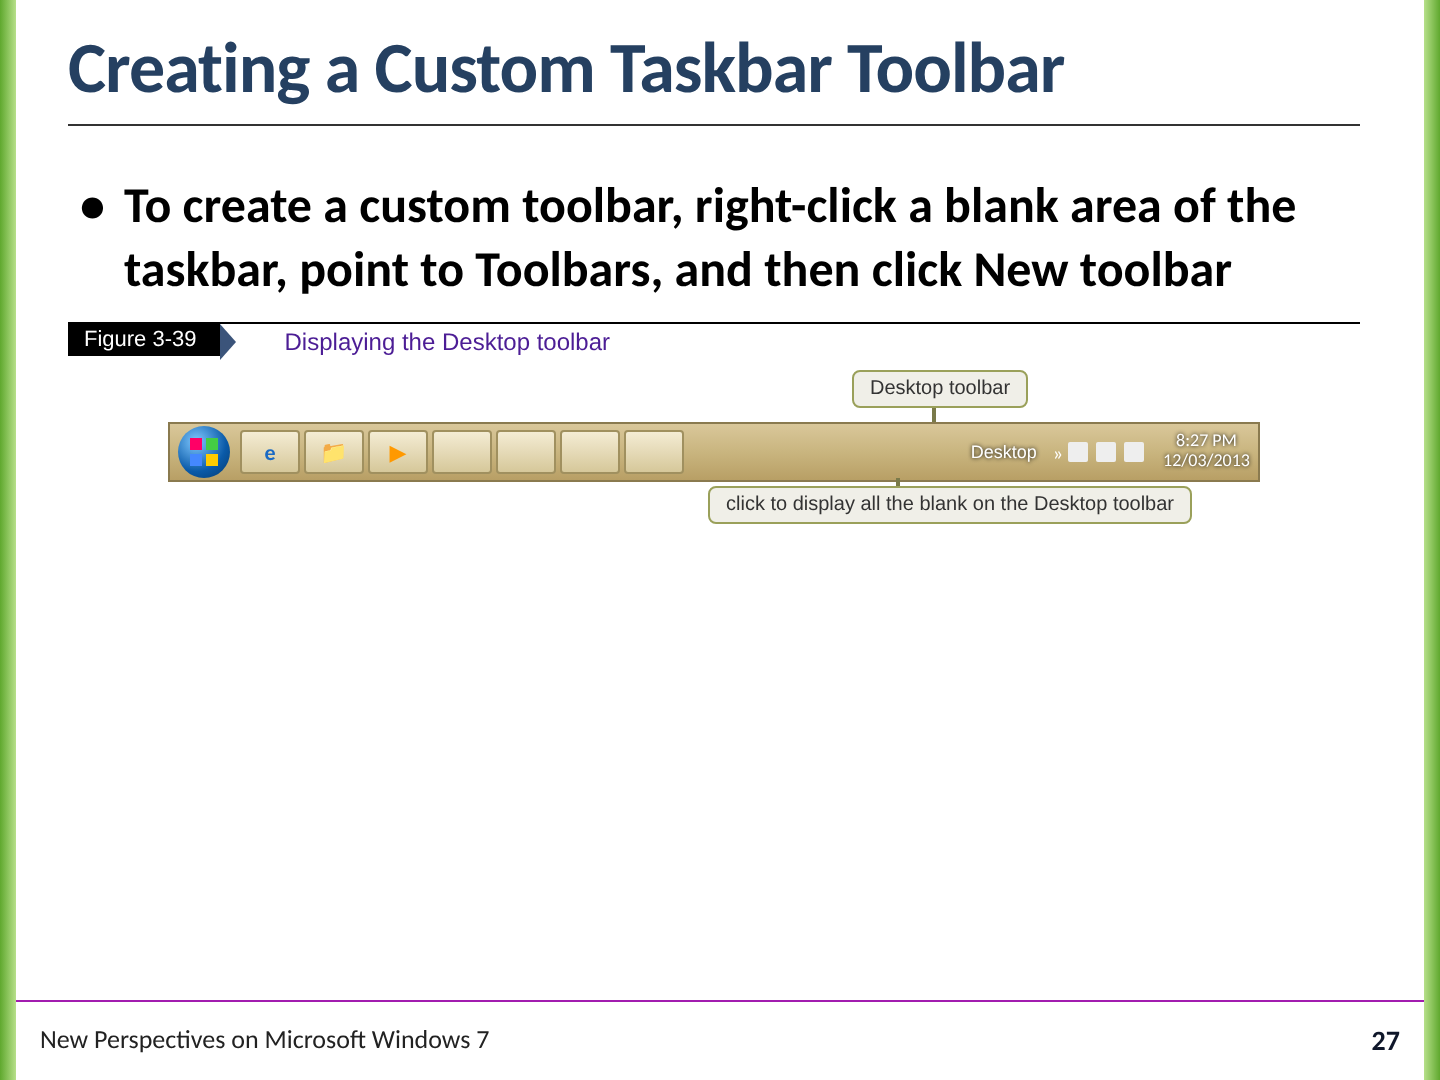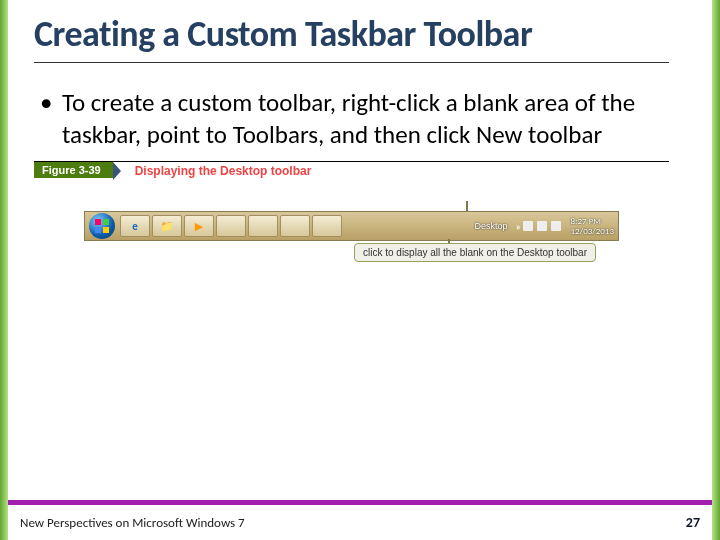--- a/index.html
+++ b/index.html
@@ -19,41 +19,42 @@
     background: linear-gradient(to right, #5fa82e, #b7e08a);
   }
   .side-left { left: 0; }
   .side-right { right: 0; background: linear-gradient(to left, #5fa82e, #b7e08a); }
   .content {
     position: absolute;
     left: 8px;
     right: 8px;
     top: 0;
     height: 540px;
-    padding: 12px 43px 0 26px;
+    padding: 12px 32px 0 26px;
   }
   .title {
     font-size: 36px;
     font-weight: bold;
     color: #254061;
     padding-bottom: 6px;
     border-bottom: 1.5px solid #333;
     margin-bottom: 24px;
     letter-spacing: -0.5px;
   }
   .bullets {
     list-style: none;
     font-size: 25px;
     color: #000;
     line-height: 1.28;
   }
   .bullets li {
     position: relative;
     padding-left: 28px;
     margin-bottom: 6px;
+    font-weight: bold;
   }
   .bullets li::before {
     content: "•";
     position: absolute;
     left: 6px;
     top: 0;
     font-size: 25px;
   }
   .figure-area {
     margin-top: 10px;
@@ -61,42 +62,41 @@
     height: 110px;
   }
   .fig-caption-bar {
     position: relative;
     height: 22px;
     border-top: 1px solid #000;
     display: flex;
     align-items: flex-start;
   }
   .fig-tab {
-    background: #4d7c0f;
+    background: #000000;
     color: #fff;
     font-size: 11px;
     padding: 2px 12px 2px 8px;
     font-family: Arial, sans-serif;
     position: relative;
-    font-weight: bold;
   }
   .fig-tab::after {
     content: "";
     position: absolute;
     right: -8px;
     top: 0;
     border-top: 9px solid transparent;
     border-bottom: 9px solid transparent;
     border-left: 8px solid #3b547a;
   }
   .fig-title {
     font-size: 12px;
-    font-weight: bold;
-    color: #ef4444;
-    margin-left: 22px;
+    font-weight: normal;
+    color: #4c1d95;
+    margin-left: 32px;
     padding-top: 2px;
     font-family: Arial, sans-serif;
   }
   .callout {
     position: absolute;
     background: #f0efe8;
     border: 1px solid #9aa05a;
     border-radius: 4px;
     font-size: 10px;
     color: #333;
@@ -162,31 +162,32 @@
     text-shadow: 0 0 2px #000;
     padding: 0 6px;
     font-family: "Segoe UI", Arial, sans-serif;
   }
   .tb-chev { font-size: 10px; color: #fff; padding: 0 2px; }
   .tb-tray { display: flex; align-items: center; gap: 4px; padding-right: 6px; }
   .tray-icon { width: 10px; height: 10px; background: #eee; border-radius: 1px; }
   .tb-clock {
     font-size: 9px;
     color: #fff;
+    text-align: center;
     line-height: 1.1;
     padding: 0 4px;
     text-shadow: 0 0 2px #000;
   }
   .footer {
     position: absolute;
     left: 8px;
     right: 8px;
     bottom: 0;
     height: 40px;
-    border-top: 5px solid #a21caf;
+    border-top: 1px solid #a21caf;
     display: flex;
     align-items: center;
     justify-content: space-between;
     padding: 0 12px;
   }
   .footer-left {
     font-size: 13px;
     color: #222;
   }
   .footer-right {
@@ -207,20 +208,21 @@
   <ul class="bullets">
     <li>To create a custom toolbar, right-click a blank area of the taskbar, point to Toolbars, and then click New toolbar</li>
   </ul>
 
   <div class="figure-area">
     <div class="fig-caption-bar">
       <div class="fig-tab">Figure 3-39</div>
       <div class="fig-title">Displaying the Desktop toolbar</div>
     </div>
 
+    <div class="callout callout-top">Desktop toolbar</div>
     <div class="callout-line" style="left:432px; top:40px; width:2px; height:10px;"></div>
 
     <div class="taskbar">
       <div class="start-orb"></div>
       <div class="tb-icon">
           <span style="color:#1a6ac4;font-weight:bold">e</span>
         </div>
       <div class="tb-icon">
           <span>📁</span>
         </div>

